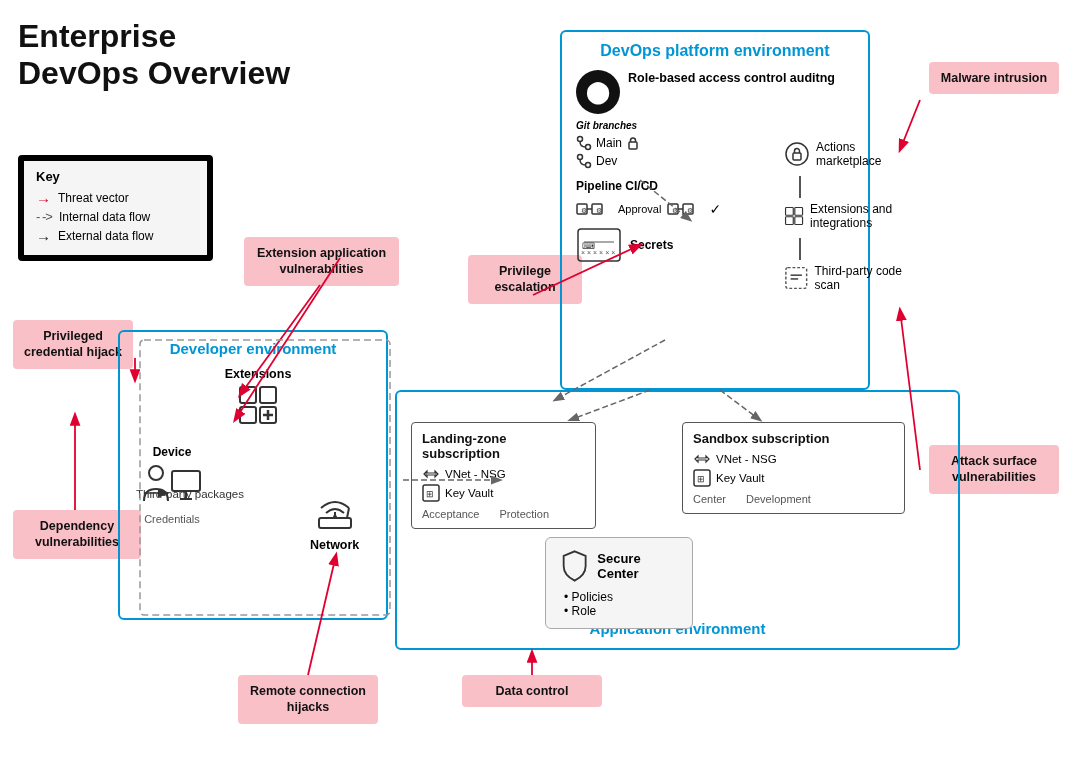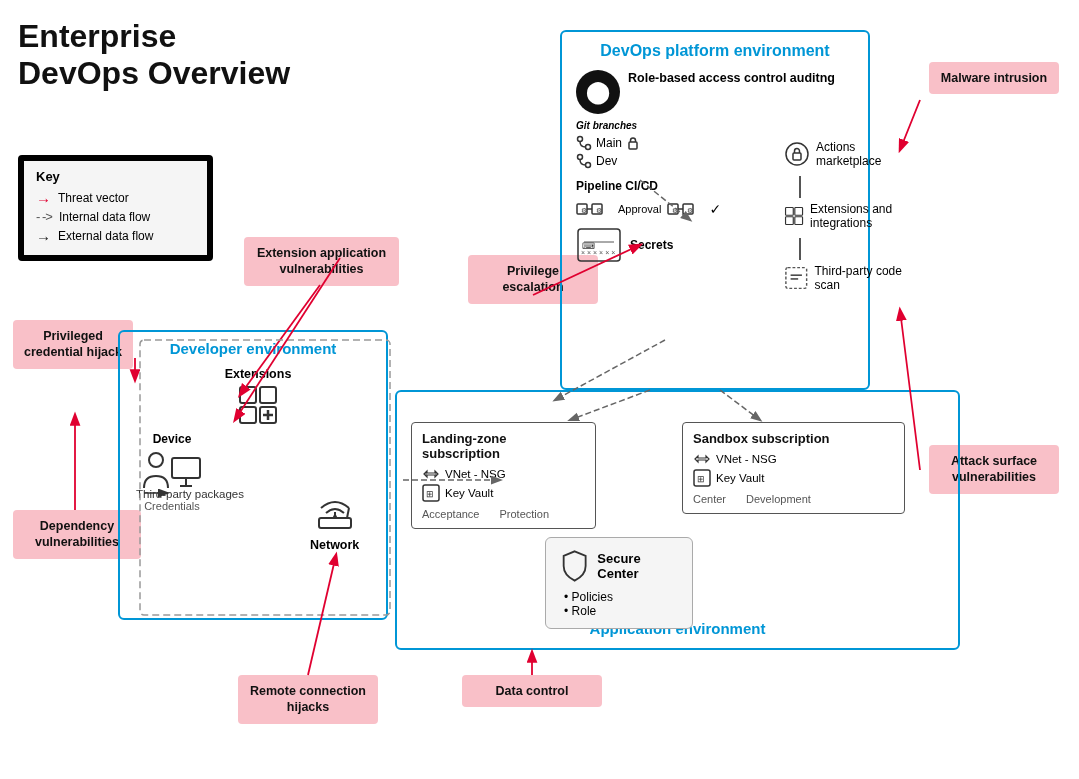--- a/index.html
+++ b/index.html
@@ -171,21 +171,21 @@
   <div class="threat-box" style="left:13px;top:320px;width:120px;">
     <span>Privileged credential hijack</span>
   </div>
   <div class="threat-box" style="left:13px;top:510px;width:128px;">
     <span>Dependency vulnerabilities</span>
   </div>
 
   <div class="threat-box" style="left:244px;top:237px;width:155px;">
     <span>Extension application vulnerabilities</span>
   </div>
-  <div class="threat-box" style="left:468px;top:255px;width:130px;">
+  <div class="threat-box" style="left:468px;top:255px;width:114px;">
     <span>Privilege escalation</span>
   </div>
 
   <div class="threat-box" style="right:20px;top:62px;width:130px;">
     <span>Malware intrusion</span>
   </div>
   <div class="threat-box" style="right:20px;top:445px;width:130px;">
     <span>Attack surface vulnerabilities</span>
   </div>
 
@@ -208,21 +208,21 @@
             <rect x="2" y="2" width="16" height="16" rx="2" fill="none" stroke="#333" stroke-width="2"></rect>
             <rect x="22" y="2" width="16" height="16" rx="2" fill="none" stroke="#333" stroke-width="2"></rect>
             <rect x="2" y="22" width="16" height="16" rx="2" fill="none" stroke="#333" stroke-width="2"></rect>
             <rect x="22" y="22" width="16" height="16" rx="2" fill="none" stroke="#333" stroke-width="2"></rect>
             <line x1="30" y1="25" x2="30" y2="35" stroke="#333" stroke-width="2.5"></line>
             <line x1="25" y1="30" x2="35" y2="30" stroke="#333" stroke-width="2.5"></line>
           </svg>
         </div>
       </div>
 
-      <div style="display:flex;gap:30px;margin-left:10px;margin-top:7px;align-items:flex-start;">
+      <div style="display:flex;gap:30px;margin-left:10px;margin-top:20px;align-items:flex-start;">
         <div style="text-align:center;">
           <div style="font-size:12px;font-weight:600;margin-bottom:4px;">Device</div>
           
           <svg width="60" height="44" viewBox="0 0 60 44">
 
             <circle cx="14" cy="10" r="7" fill="none" stroke="#333" stroke-width="2"></circle>
             <path d="M2 38 Q2 26 14 26 Q26 26 26 38" fill="none" stroke="#333" stroke-width="2"></path>
 
             <rect x="30" y="8" width="28" height="20" rx="2" fill="none" stroke="#333" stroke-width="2"></rect>
             <line x1="44" y1="28" x2="44" y2="36" stroke="#333" stroke-width="2"></line>

